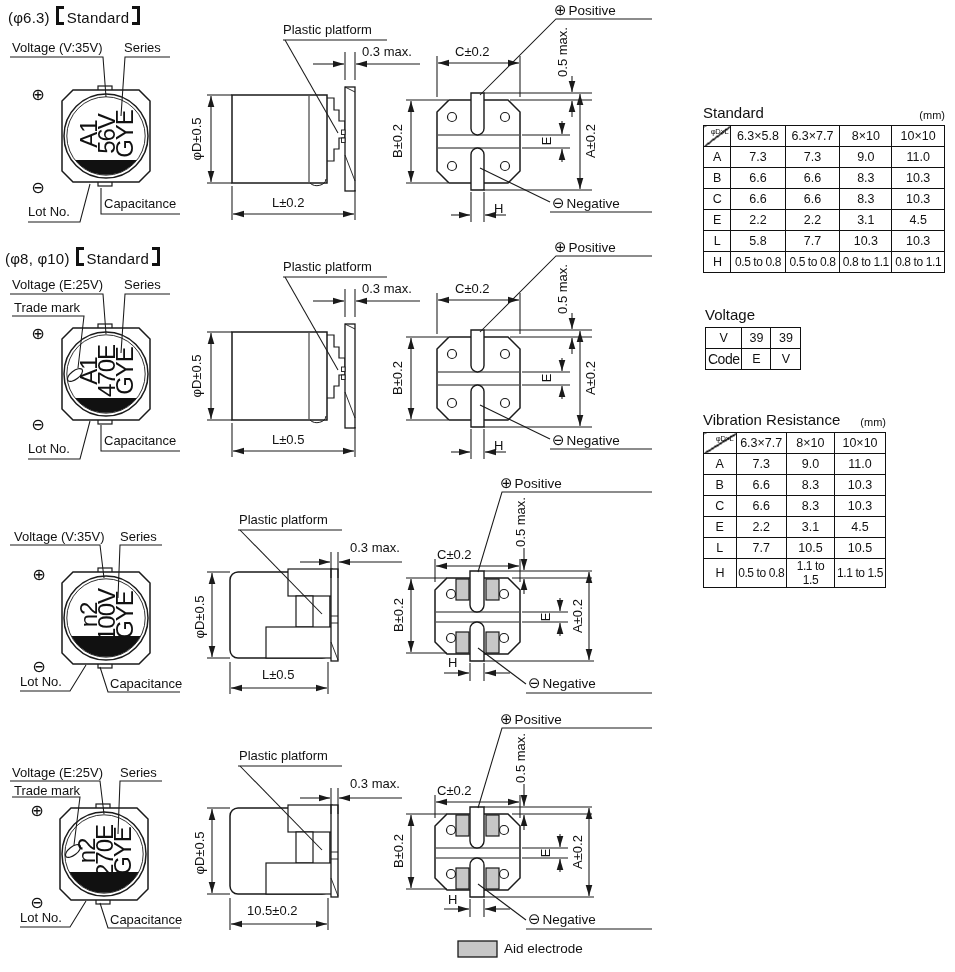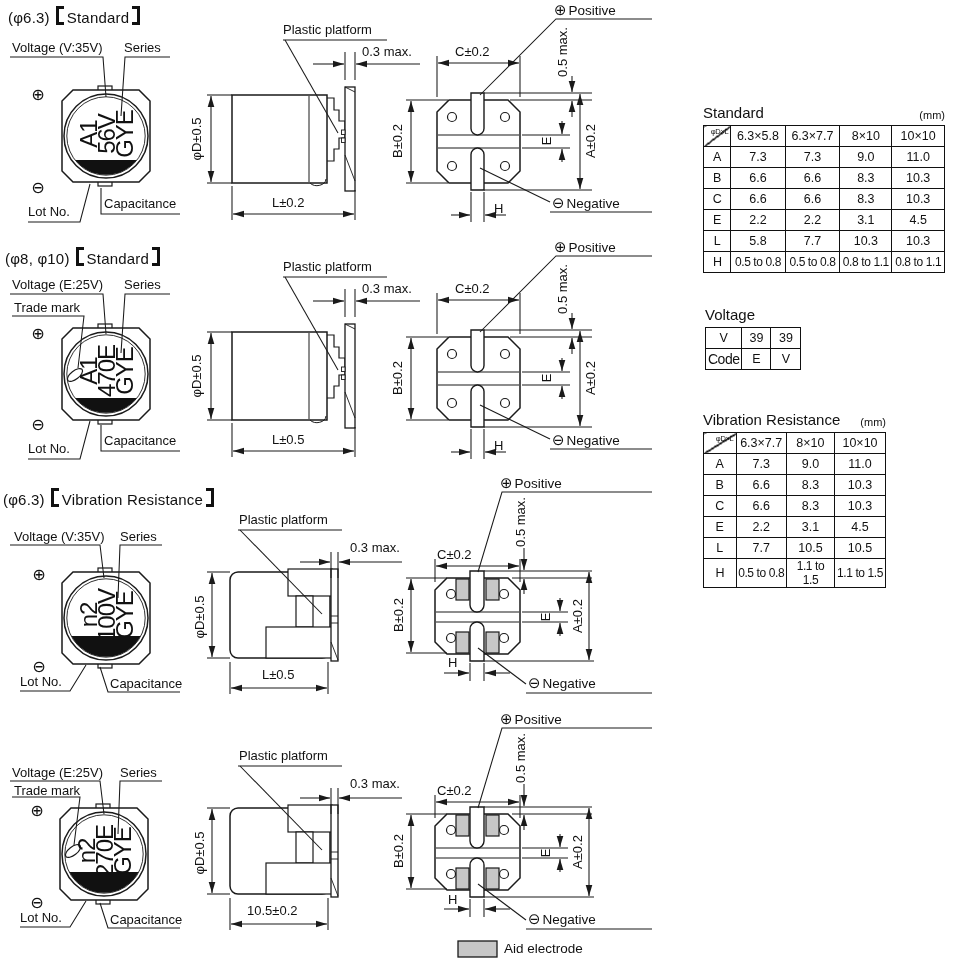--- a/index.html
+++ b/index.html
@@ -286,21 +286,20 @@
 <div class="lbl" style="left:494px;top:439px">H</div>
 <div class="pn" style="left:554px;top:240px">
       <span class="sym2">⊕</span>
       <span>Positive</span>
     </div>
 <div class="pn" style="left:552px;top:433px">
       <span class="sym2">⊖</span>
       <span>Negative</span>
     </div>
 
-<div class="lbl title" style="left:3px;top:488px"><span>(φ6.3)</span><span class="lbr"></span><span>Vibration Resistance</span><span class="rbr"></span></div>
 <div class="lbl" style="left:14px;top:530px">Voltage (V:35V)</div>
 <div class="lbl" style="left:120px;top:530px">Series</div>
 <div class="sym" style="left:39px;top:575px">⊕</div>
 <div class="sym" style="left:39px;top:667px">⊖</div>
 <div class="lbl" style="left:20px;top:675px">Lot No.</div>
 <div class="lbl" style="left:110px;top:677px">Capacitance</div>
 <div class="marking" style="left:107px;top:615px">
       <div>n2</div>
       <div>100V</div>
       <div>GYE</div>

